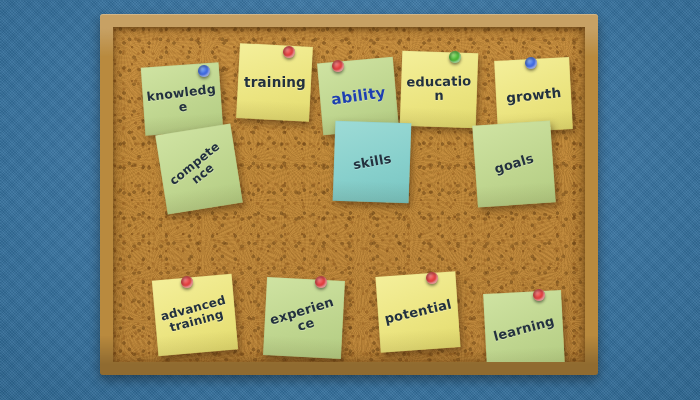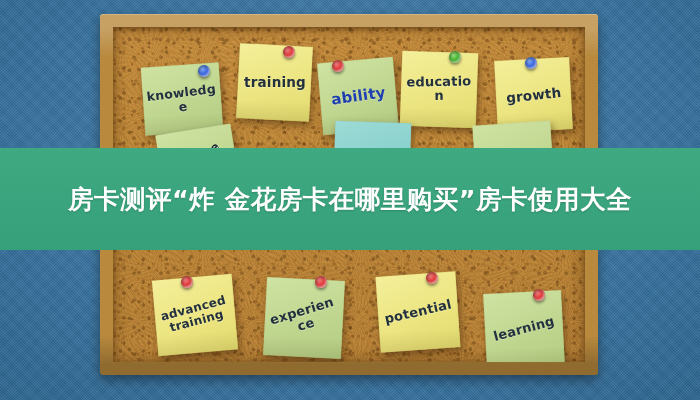--- a/index.html
+++ b/index.html
@@ -245,17 +245,14 @@
     </div>
     <div class="pin red" style="left:313px; top:245px;"></div>
 
     <div class="note green" style="left:372px; top:265px; width:78px; height:75px; transform:rotate(-3deg); font-size:13px;">
       <span class="txt" style="transform:rotate(-12deg);">learning</span>
     </div>
     <div class="pin red" style="left:420px; top:262px;"></div>
 
   </div>
 
-  <div class="banner">
-    <div class="banner-title">房卡测评“炸 金花房卡在哪里购买”房卡使用大全</div>
-  </div>
 
 </div>
 
 </body></html>

